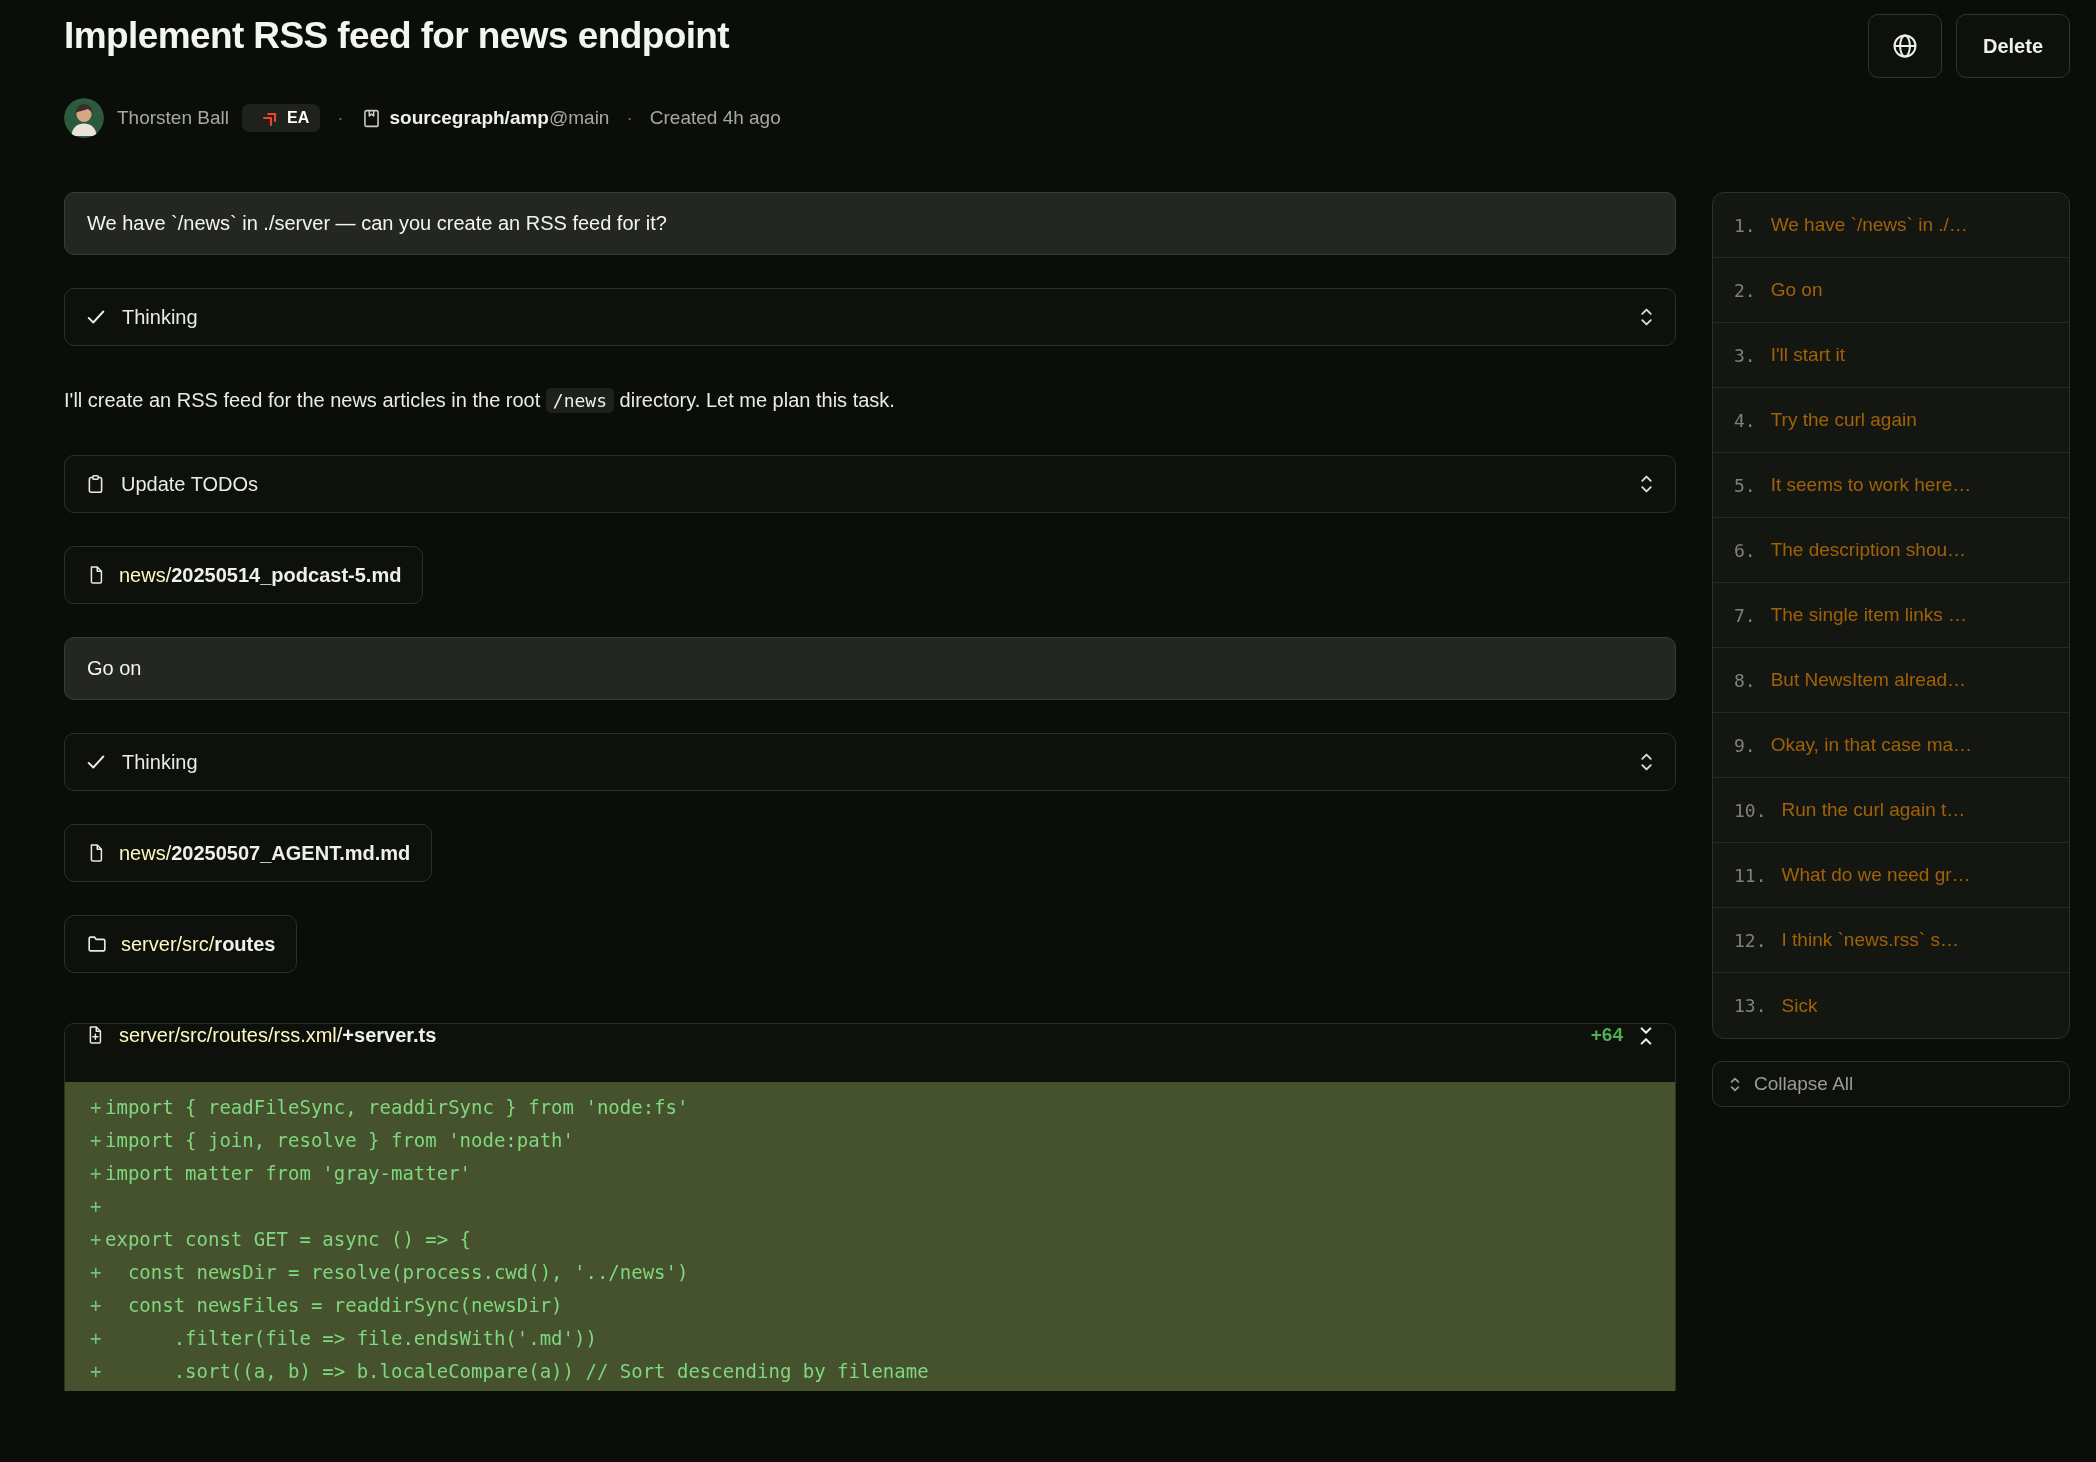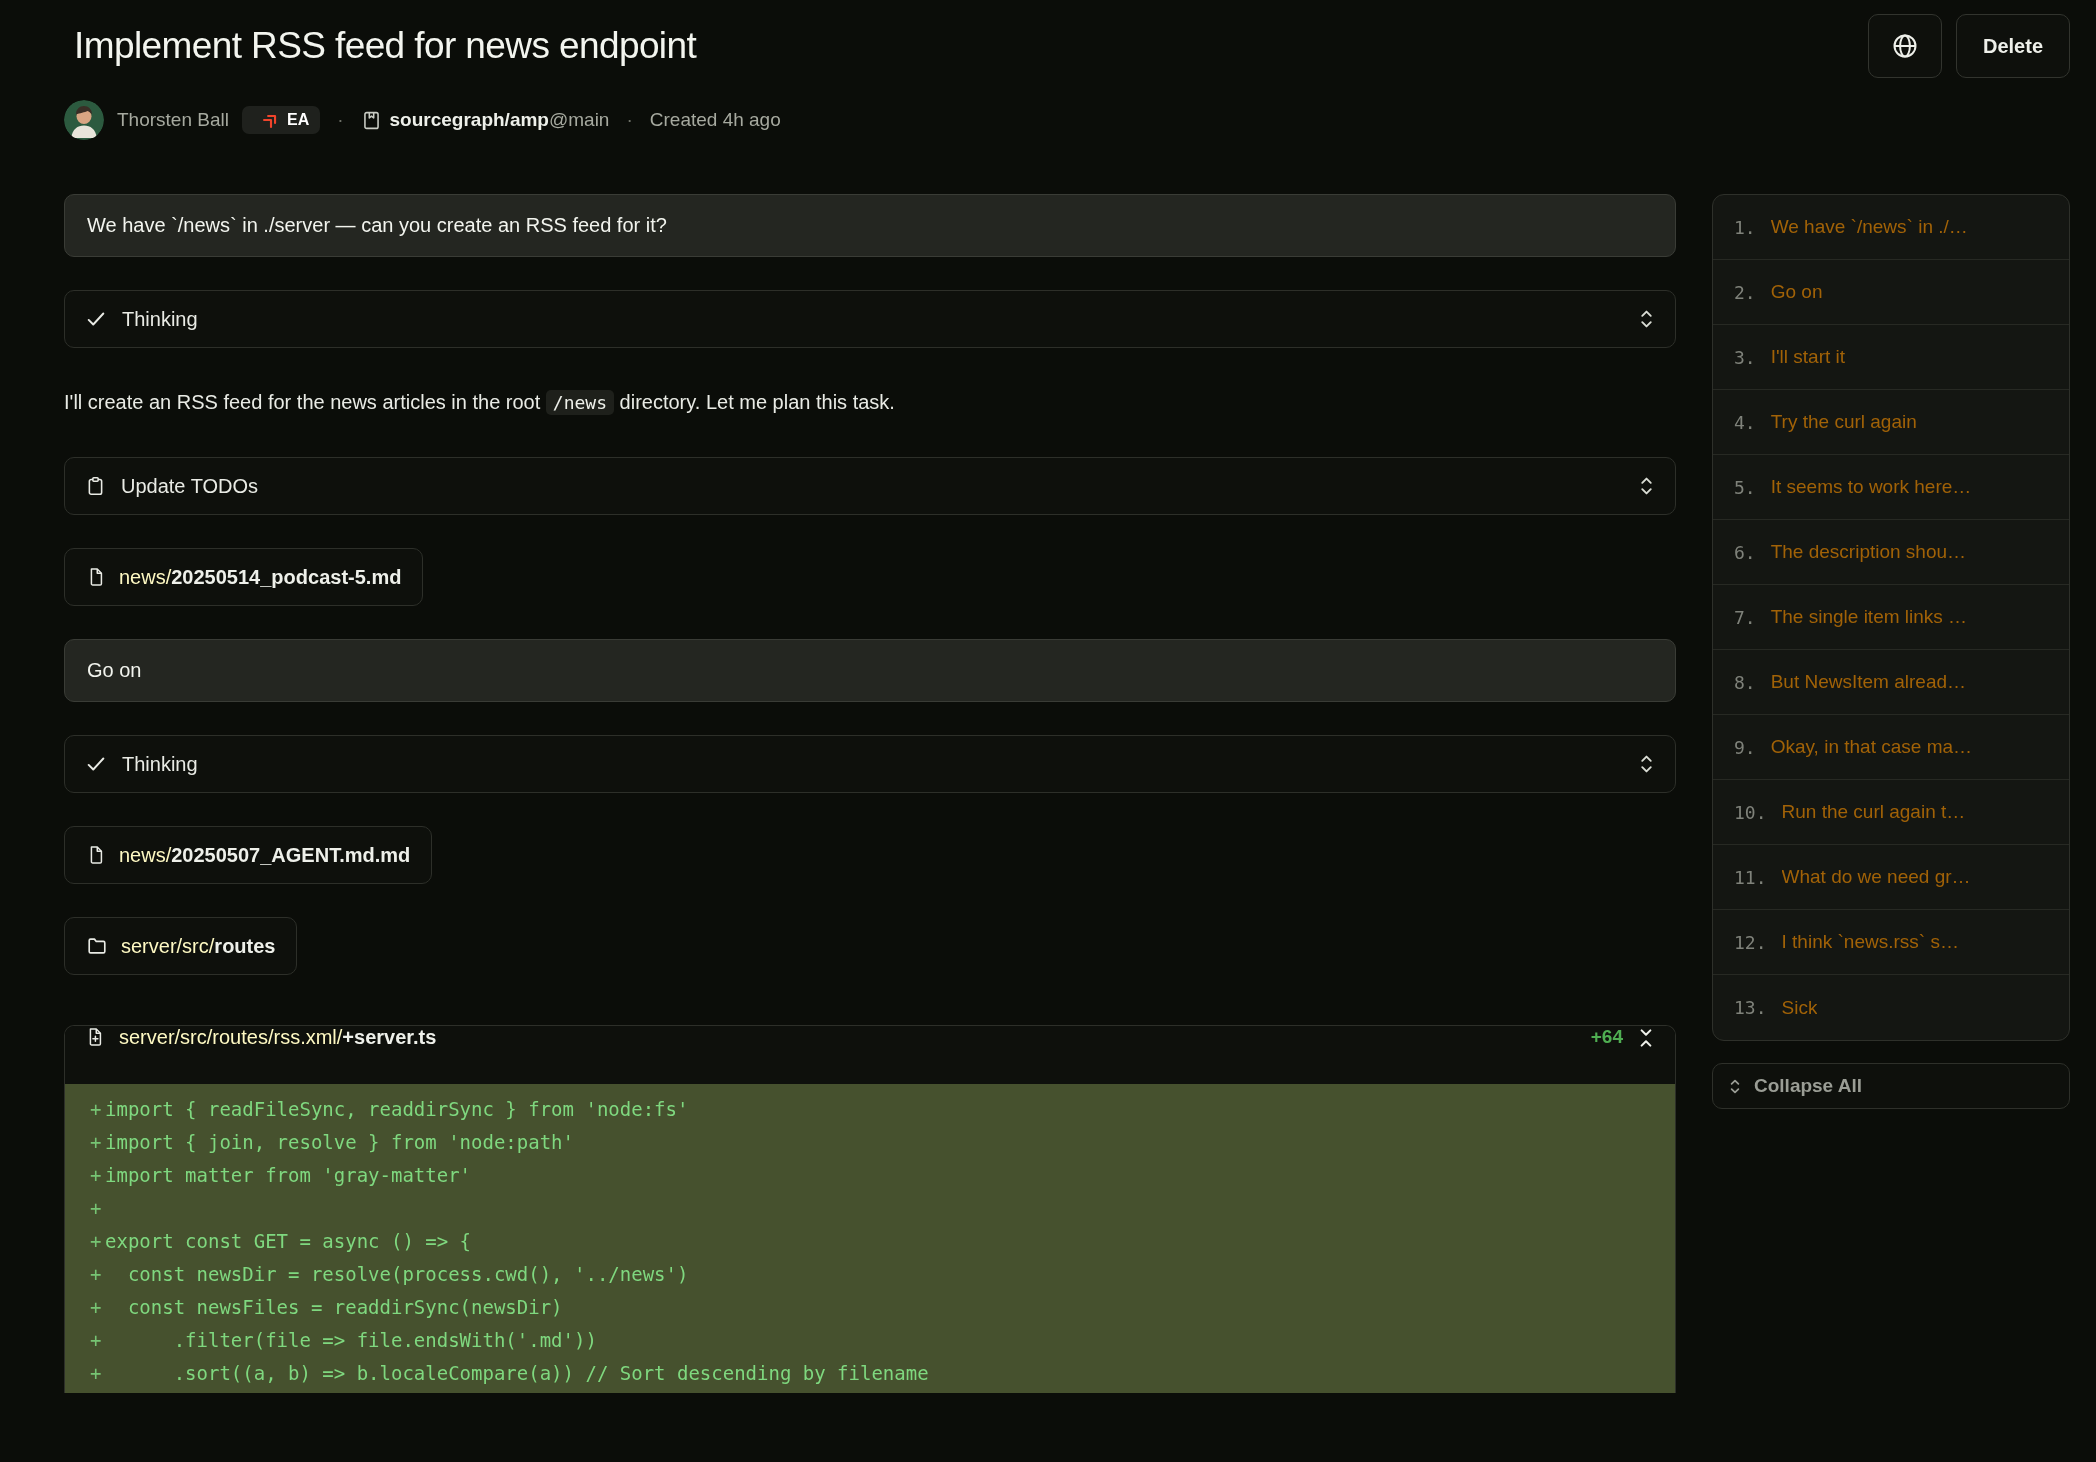--- a/index.html
+++ b/index.html
@@ -6,21 +6,21 @@
   html,body { margin:0; padding:0; }
   body {
     width:2096px; height:1462px; overflow:hidden;
     background:#0b0d09; color:#e9ebe5;
     font-family:"Liberation Sans", sans-serif;
   }
   .page { padding:0 26px 0 64px; }
 
   
   .topbar { display:flex; justify-content:space-between; align-items:flex-start; padding-top:12px; }
-  h1.title { margin:10px; font-size:37px; font-weight:400; letter-spacing:-0.6px; line-height:48px; color:#f3f5ef; }
+  h1.title { margin:0; font-size:37px; font-weight:700; letter-spacing:-0.6px; line-height:48px; color:#f3f5ef; }
   .top-actions { display:flex; gap:14px; margin-top:2px; }
   .icon-btn, .text-btn {
     background:#0e100c; border:1px solid #32342e; border-radius:10px;
     height:64px; display:flex; align-items:center; justify-content:center;
     color:#eef0ea; cursor:pointer;
   }
   .icon-btn { width:74px; }
   .text-btn { padding:0 26px; font-size:20px; font-weight:600; }
 
   
@@ -76,21 +76,21 @@
 
   
   .toc { border:1px solid #2e302a; border-radius:12px; background:#141612; overflow:hidden; }
   .toc-item { display:flex; align-items:center; height:65px; padding:0 16px 0 21px; border-bottom:1px solid #272923; white-space:nowrap; overflow:hidden; cursor:pointer; }
   .toc-item:last-child { border-bottom:none; }
   .toc-num { font-family:"DejaVu Sans Mono", monospace; color:#7f827a; font-size:18px; margin-right:15px; flex:none; }
   .toc-label { font-size:19px; color:#a16207; overflow:hidden; text-overflow:ellipsis; }
   .collapse-all {
     margin-top:22px; display:flex; align-items:center; gap:12px;
     border:1px solid #2e302a; border-radius:10px; height:46px; padding:8px 15px;
-    color:#9a9d95; font-size:19px; font-weight:700; background:#0e100c; cursor:pointer;
+    color:#9a9d95; font-size:19px; font-weight:400; background:#0e100c; cursor:pointer;
   }
 
   svg { display:block; }
 </style>
 </head>
 <body>
 
 <div class="page">
 
   <div class="topbar">

